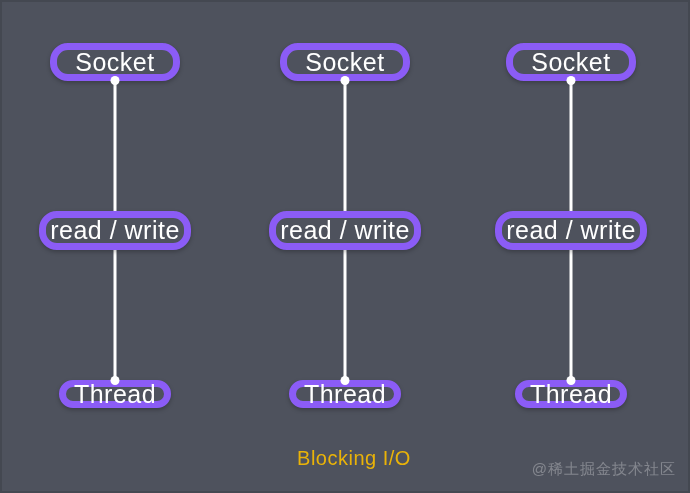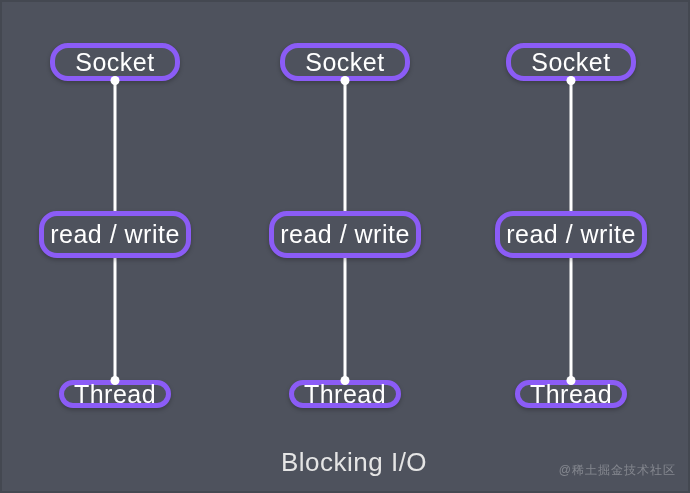--- a/index.html
+++ b/index.html
@@ -35,34 +35,34 @@
     width: 3px;
     background: #ffffff;
     z-index: 1;
   }
   .node {
     position: absolute;
     left: 50%;
     transform: translateX(-50%);
     box-sizing: border-box;
     background: #4e525d;
-    border: 5px solid #8b5cf6;
+    border: 7px solid #8b5cf6;
     border-radius: 18px;
     color: #ffffff;
     font-size: 25px;
     letter-spacing: 0.5px;
     display: flex;
     align-items: center;
     justify-content: center;
     white-space: nowrap;
     z-index: 2;
     box-shadow: 0 2px 4px rgba(0,0,0,0.25);
   }
   .node-socket     { top: 43px;  width: 130px; height: 38px; }
-  .node-readwrite  { top: 211px; width: 152px; height: 47px; }
+  .node-readwrite  { top: 211px; width: 152px; height: 39px; }
   .node-thread     { top: 380px; width: 112px; height: 28px; }
 
   .dot {
     position: absolute;
     left: 50%;
     transform: translateX(-50%);
     width: 9px;
     height: 9px;
     border-radius: 50%;
     background: #ffffff;
@@ -70,31 +70,31 @@
   }
   .dot-top    { top: 76px; }
   .dot-bottom { top: 376px; }
 
   .caption {
     position: absolute;
     left: 0;
     right: 0;
     top: 447px;
     text-align: center;
-    color: #e5e5e5;
-    font-size: 26px;
+    color: #eab308;
+    font-size: 20px;
     letter-spacing: 0.5px;
     margin-left: 18px;
   }
   .watermark {
     position: absolute;
     right: 14px;
     bottom: 14px;
     color: rgba(255,255,255,0.30);
-    font-size: 12px;
+    font-size: 15px;
     letter-spacing: 1px;
   }
 </style>
 </head>
 <body>
 
 <div class="canvas">
 
   <div class="column col-1">
     <div class="connector-line"></div>

